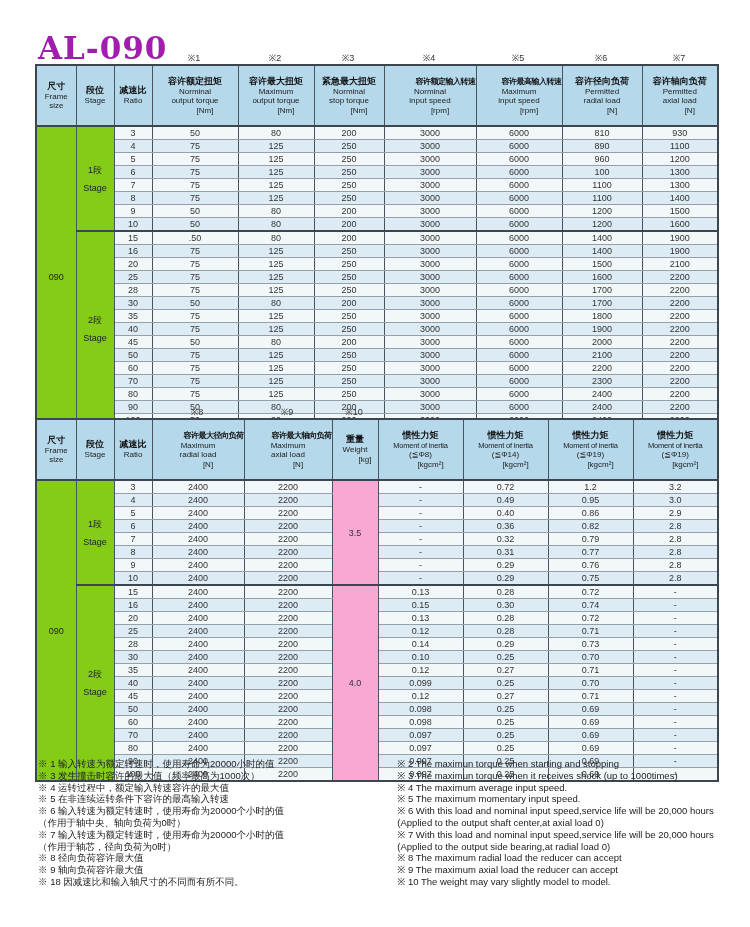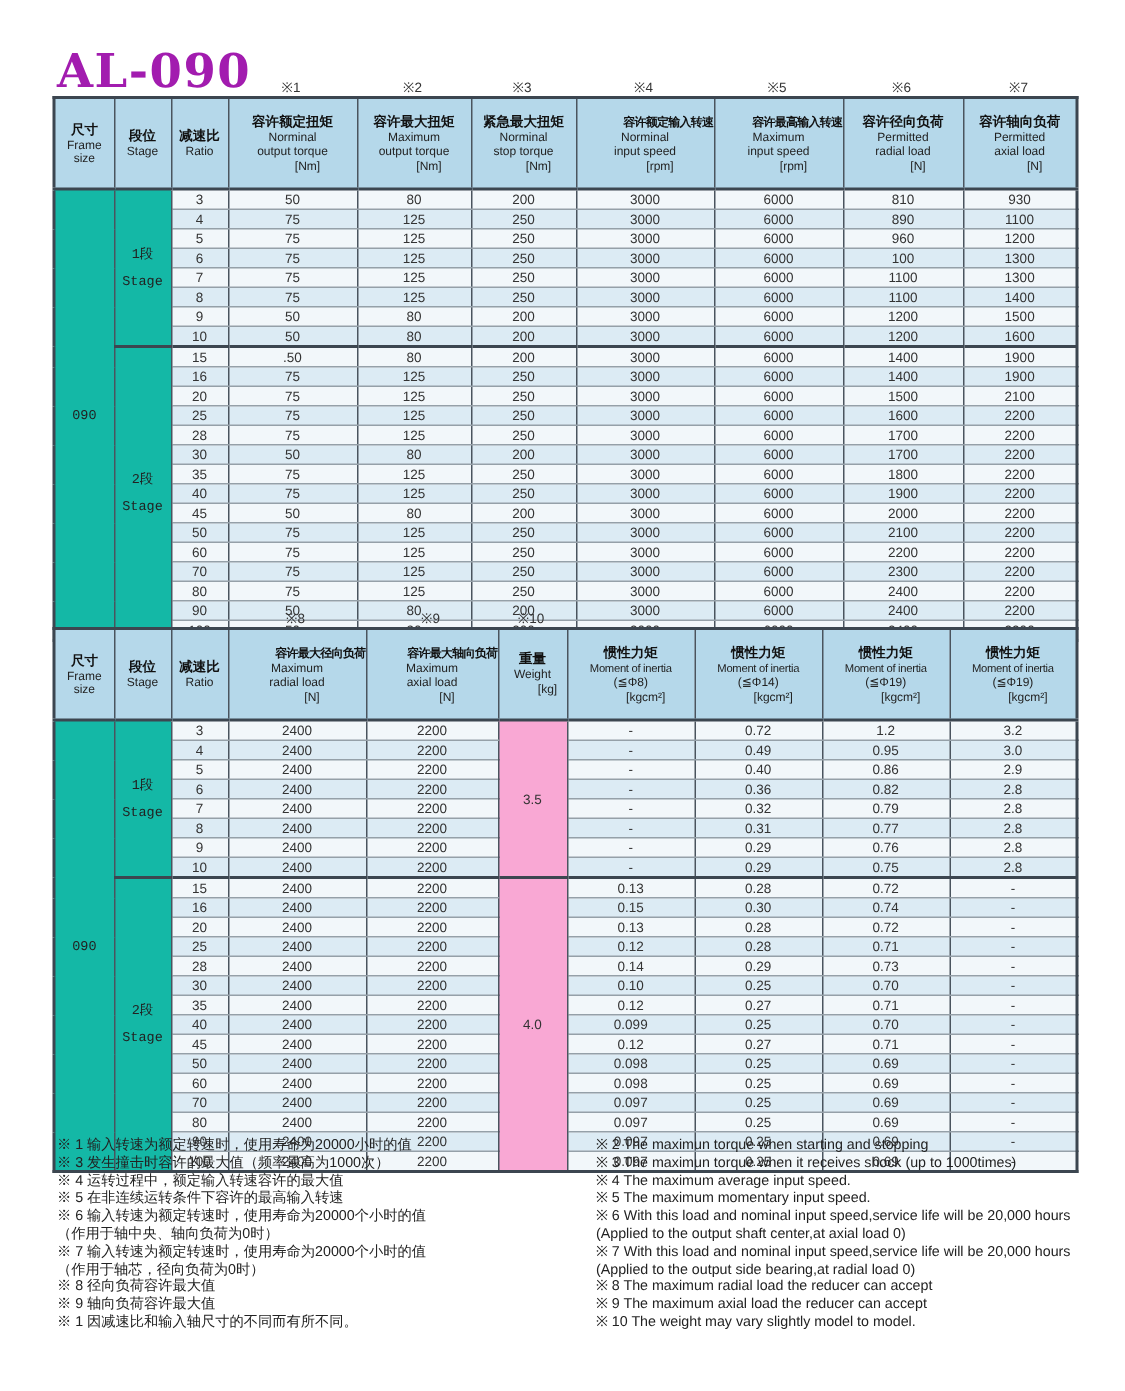--- a/index.html
+++ b/index.html
@@ -34,21 +34,21 @@
   .hen.small-en { font-size:7.5px; letter-spacing:-0.2px; }
   .hunit { font-size:8px; line-height:10px; color:#222;padding-left:20px; }
   .spec-table td {
     text-align:center; font-size:9px; height:12px; line-height:12px; padding:0;
     border-left:1px solid #4a545e; border-right:1px solid #4a545e;
     border-top:1px solid #95a0a8; border-bottom:1px solid #95a0a8;
     color:#333; white-space:nowrap;
   }
   td.dcell.odd  { background:#f2f7fa; }
   td.dcell.even { background:#dcebf4; }
-  td.cell-frame, td.cell-stage { background:#14b8a6; color:#222;font-family:Liberation Mono, monospace; }
+  td.cell-frame, td.cell-stage { background:#84cc16; color:#222; }
   td.cell-stage div { line-height:18px; }
   td.cell-weight { background:#f9a8d4; }
   tr.group-top td { border-top:2px solid #3c4650; }
   .footnotes {
     position:absolute; left:38px; top:758px; width:700px; display:flex;gap:32px;
   }
   .fn-col { font-size:9.5px; line-height:11.8px; color:#222; }
   .fn-zh { width:49%; }
   .fn-en { width:51%; }
   .fline { white-space:nowrap; }
@@ -689,21 +689,21 @@
       <div class="fline">※ 1 输入转速为额定转速时，使用寿命为20000小时的值</div>
       <div class="fline">※ 3 发生撞击时容许的最大值（频率最高为1000次）</div>
       <div class="fline">※ 4 运转过程中，额定输入转速容许的最大值</div>
       <div class="fline">※ 5 在非连续运转条件下容许的最高输入转速</div>
       <div class="fline">※ 6 输入转速为额定转速时，使用寿命为20000个小时的值</div>
       <div class="fline">（作用于轴中央、轴向负荷为0时）</div>
       <div class="fline">※ 7 输入转速为额定转速时，使用寿命为20000个小时的值</div>
       <div class="fline">（作用于轴芯，径向负荷为0时）</div>
       <div class="fline">※ 8 径向负荷容许最大值</div>
       <div class="fline">※ 9 轴向负荷容许最大值</div>
-      <div class="fline">※ 1 因减速比和输入轴尺寸的不同而有所不同。</div>
+      <div class="fline">※ 18 因减速比和输入轴尺寸的不同而有所不同。</div>
     </div>
   <div class="fn-col fn-en" id="fnen">
       <div class="fline">※ 2 The maximun torque when starting and stopping</div>
       <div class="fline">※ 3 The maximun torque when it receives shock (up to 1000times)</div>
       <div class="fline">※ 4 The maximum average input speed.</div>
       <div class="fline">※ 5 The maximum momentary input speed.</div>
       <div class="fline">※ 6 With this load and nominal input speed,service life will be 20,000 hours</div>
       <div class="fline">(Applied to the output shaft center,at axial load 0)</div>
       <div class="fline">※ 7 With this load and nominal input speed,service life will be 20,000 hours</div>
       <div class="fline">(Applied to the output side bearing,at radial load 0)</div>

